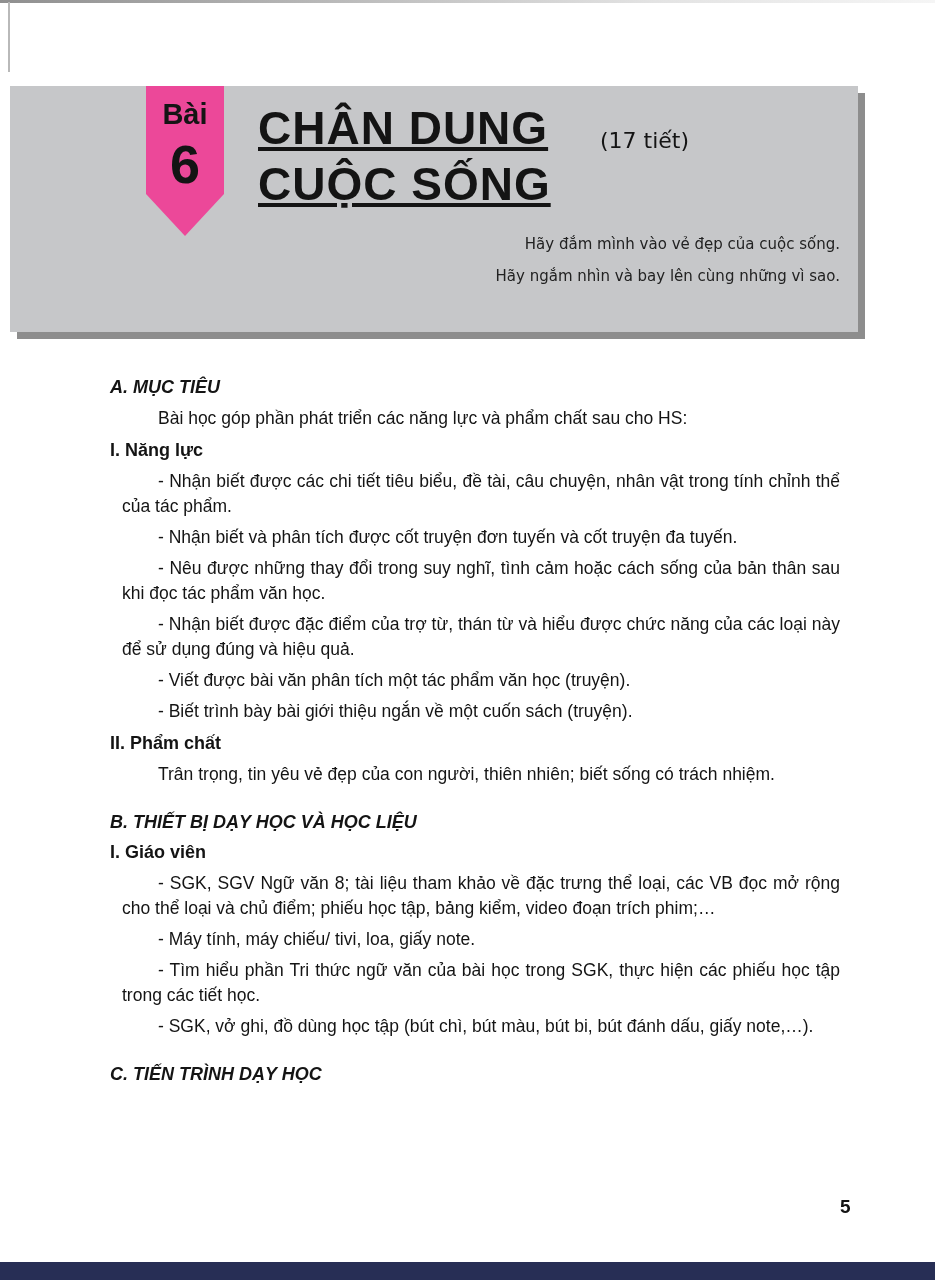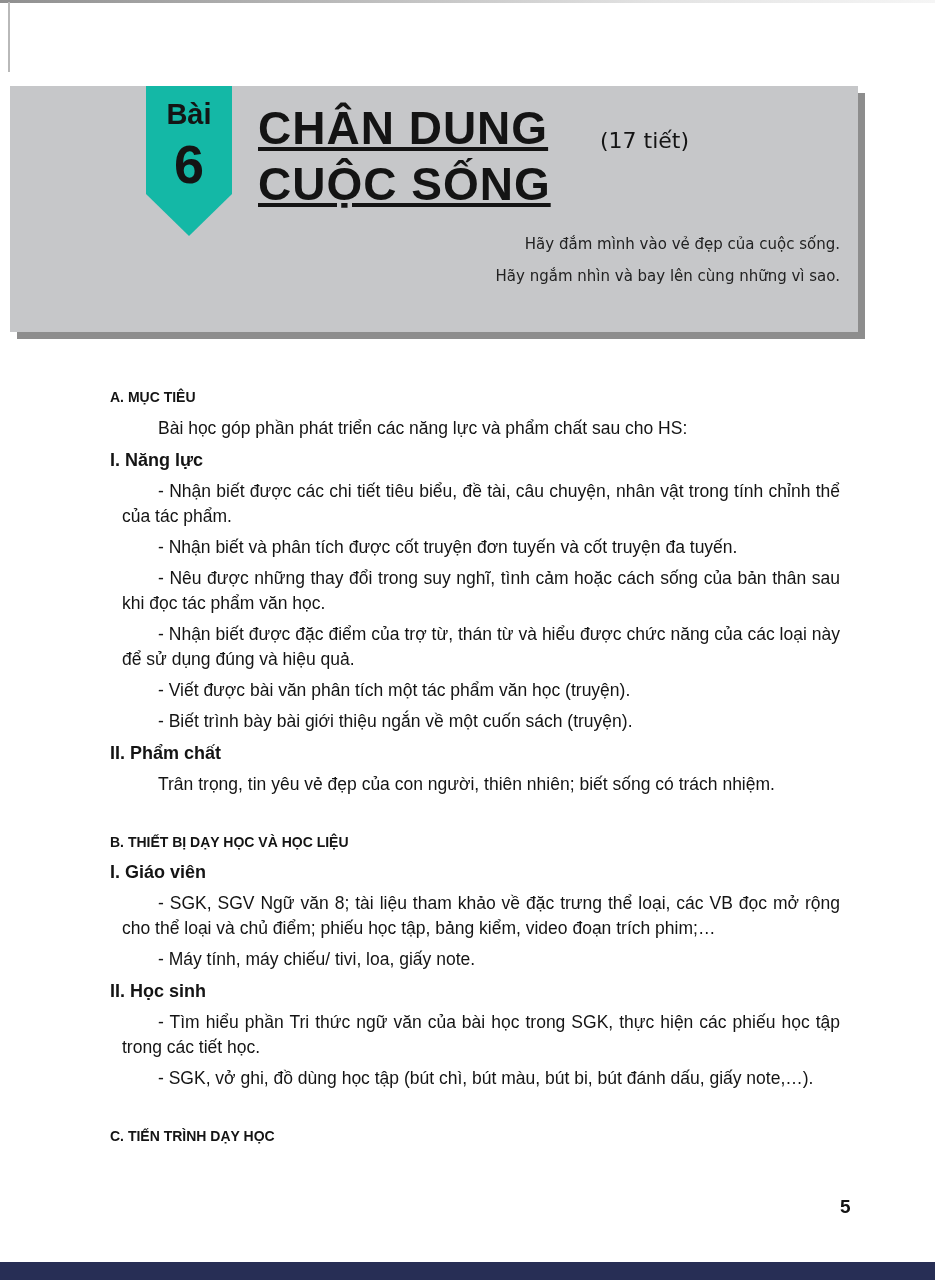--- a/index.html
+++ b/index.html
@@ -11,37 +11,37 @@
   .scan-top{position:absolute;top:0;left:0;width:935px;height:3px;background:linear-gradient(to right,#8f8f8f,#e3e3e3 70%,#f5f5f5);}
   .scan-left{position:absolute;top:2px;left:8px;width:2px;height:70px;background:#b9b9b9;}
   .bottom-bar{position:absolute;left:0;bottom:0;width:935px;height:18px;background:#272e55;}
 
   
   .header-box{
     position:absolute;left:10px;top:86px;width:848px;height:246px;
     background:#c6c7c9;box-shadow:7px 7px 0 #8d8d8d;
   }
   .badge{
-    position:absolute;left:136px;top:0;width:86px;height:150px;background:#14b8a6;
+    position:absolute;left:136px;top:0;width:78px;height:150px;background:#ec4899;
     clip-path:polygon(0 0,100% 0,100% 72%,50% 100%,0 72%);
     text-align:center;
   }
   .badge-label{font-size:29px;font-weight:bold;margin-top:14px;line-height:1;}
   .badge-number{font-size:54px;font-weight:bold;line-height:1;margin-top:8px;}
   .title-wrap{position:absolute;left:248px;top:14px;}
   .title-line{font-size:46px;font-weight:900;letter-spacing:1px;line-height:56px;white-space:nowrap;text-decoration:underline;}
   .duration{position:absolute;left:342px;top:28px;font-size:22px;font-weight:normal;font-family:"DejaVu Sans",sans-serif;white-space:nowrap;}
   .quote{
     position:absolute;right:18px;top:142px;text-align:right;
     font-family:"DejaVu Sans",sans-serif;font-size:15px;line-height:32px;color:#222;
   }
 
   
   .content{position:absolute;left:110px;top:352px;width:742px;}
-  .h1{font-size:14px;font-weight:bold;margin:32px 0 4px 0;line-height:26px;}
+  .h1{font-size:18px;font-weight:bold;margin:22px 0 4px 0;line-height:26px;font-style:italic;}
   .h2{font-size:18px;font-weight:bold;margin:0 0 2px 0;line-height:26px;}
   .p{font-size:17.5px;line-height:25px;text-align:justify;text-indent:36px;margin:6px 12px;}
 
   .page-number{position:absolute;left:840px;top:1196px;font-size:19px;font-weight:bold;}
 </style>
 </head>
 <body>
 
 <div class="scan-top"></div>
 <div class="scan-left"></div>
@@ -71,20 +71,19 @@
     <p class="p">- Nêu được những thay đổi trong suy nghĩ, tình cảm hoặc cách sống của bản thân sau khi đọc tác phẩm văn học.</p>
     <p class="p">- Nhận biết được đặc điểm của trợ từ, thán từ và hiểu được chức năng của các loại này để sử dụng đúng và hiệu quả.</p>
     <p class="p">- Viết được bài văn phân tích một tác phẩm văn học (truyện).</p>
     <p class="p">- Biết trình bày bài giới thiệu ngắn về một cuốn sách (truyện).</p>
     <h2 class="h2">II. Phẩm chất</h2>
     <p class="p">Trân trọng, tin yêu vẻ đẹp của con người, thiên nhiên; biết sống có trách nhiệm.</p>
     <h2 class="h1">B. THIẾT BỊ DẠY HỌC VÀ HỌC LIỆU</h2>
     <h2 class="h2">I. Giáo viên</h2>
     <p class="p">- SGK, SGV Ngữ văn 8; tài liệu tham khảo về đặc trưng thể loại, các VB đọc mở rộng cho thể loại và chủ điểm; phiếu học tập, bảng kiểm, video đoạn trích phim;…</p>
     <p class="p">- Máy tính, máy chiếu/ tivi, loa, giấy note.</p>
-    <h2 class="h2">II. Học sinh</h2>
     <p class="p">- Tìm hiểu phần Tri thức ngữ văn của bài học trong SGK, thực hiện các phiếu học tập trong các tiết học.</p>
     <p class="p">- SGK, vở ghi, đồ dùng học tập (bút chì, bút màu, bút bi, bút đánh dấu, giấy note,…).</p>
     <h2 class="h1">C. TIẾN TRÌNH DẠY HỌC</h2>
   </div>
 
 <div class="page-number">5</div>
 <div class="bottom-bar"></div>
 
 </body></html>

